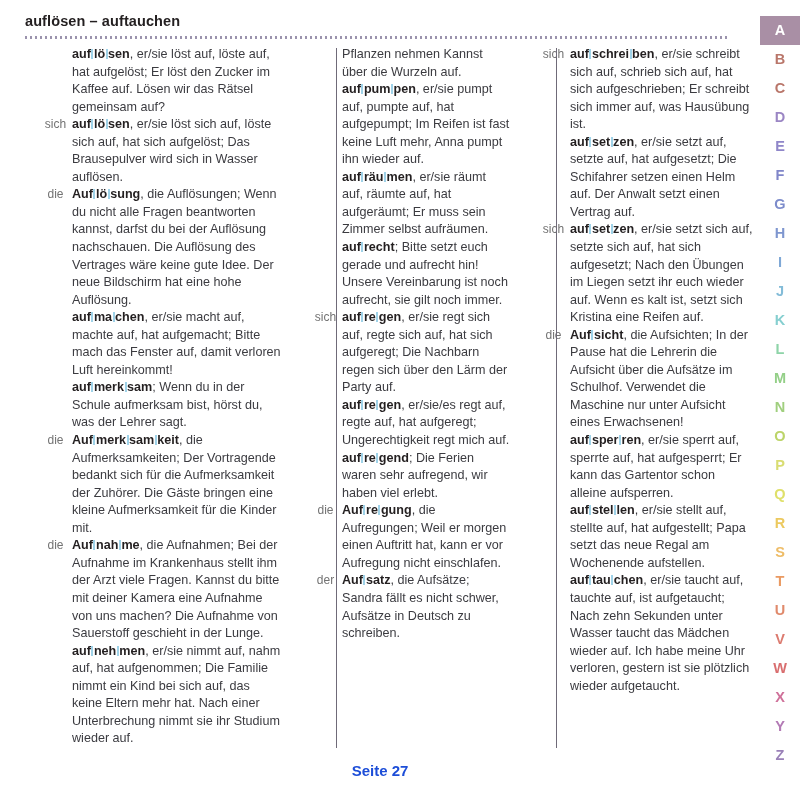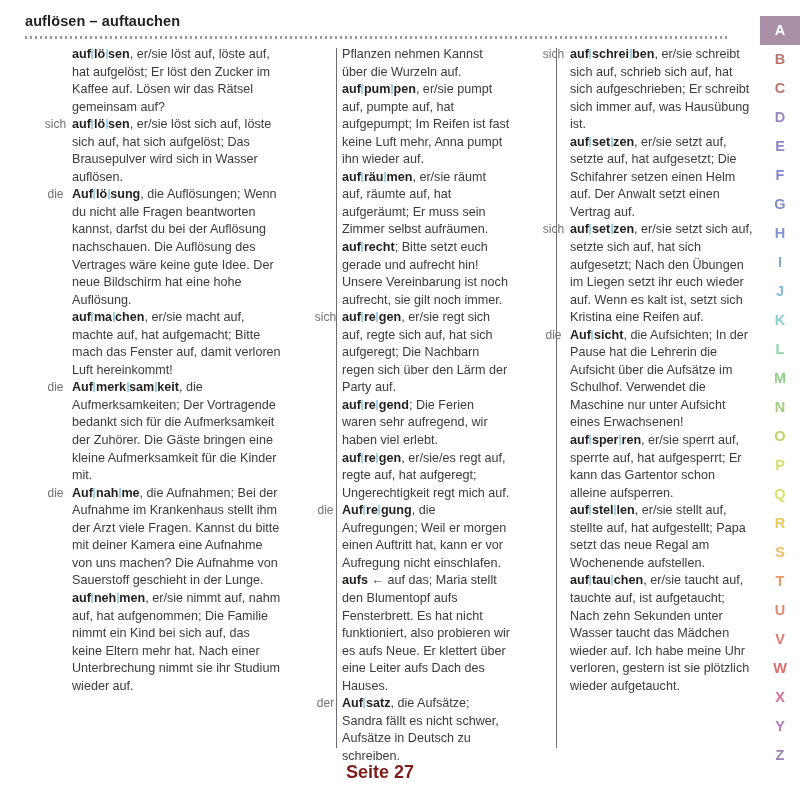--- a/index.html
+++ b/index.html
@@ -117,55 +117,55 @@
     background: #a98fa5;
     color: #ffffff;
   }
 
   
   #footer {
     position: absolute;
     left: 0; top: 762px;
     width: 760px;
     text-align: center;
-    font-size: 18px;
-    font-weight: bold;
-    color: #7f1d1d;
+    font-size: 15px;
+    font-weight: bold;
+    color: #1d4ed8;
   }
 </style>
 </head>
 <body>
 
 <div id="page">
 
   <div id="header">
     <div id="header-title">auflösen – auftauchen</div>
     <div id="header-rule"></div>
   </div>
 
   <div id="columns">
     <div class="col col-1">
         <p class="entry"><span class="hw">auf<span class="sep"></span>lö<span class="sep"></span>sen</span><span>, er/sie löst auf, löste auf, hat aufgelöst; Er löst den Zucker im Kaffee auf. Lösen wir das Rätsel gemeinsam auf?</span></p>
         <p class="entry"><span class="art">sich</span><span class="hw">auf<span class="sep"></span>lö<span class="sep"></span>sen</span><span>, er/sie löst sich auf, löste sich auf, hat sich aufgelöst; Das Brausepulver wird sich in Wasser auflösen.</span></p>
         <p class="entry"><span class="art">die</span><span class="hw">Auf<span class="sep"></span>lö<span class="sep"></span>sung</span><span>, die Auflösungen; Wenn du nicht alle Fragen beantworten kannst, darfst du bei der Auflösung nachschauen. Die Auflösung des Vertrages wäre keine gute Idee. Der neue Bildschirm hat eine hohe Auflösung.</span></p>
         <p class="entry"><span class="hw">auf<span class="sep"></span>ma<span class="sep"></span>chen</span><span>, er/sie macht auf, machte auf, hat aufgemacht; Bitte mach das Fenster auf, damit verloren Luft hereinkommt!</span></p>
+        <p class="entry"><span class="hw">auf<span class="sep"></span>merk<span class="sep"></span>sam</span><span>; Wenn du in der Schule aufmerksam bist, hörst du, was der Lehrer sagt.</span></p>
         <p class="entry"><span class="art">die</span><span class="hw">Auf<span class="sep"></span>merk<span class="sep"></span>sam<span class="sep"></span>keit</span><span>, die Aufmerksamkeiten; Der Vortragende bedankt sich für die Aufmerksamkeit der Zuhörer. Die Gäste bringen eine kleine Aufmerksamkeit für die Kinder mit.</span></p>
         <p class="entry"><span class="art">die</span><span class="hw">Auf<span class="sep"></span>nah<span class="sep"></span>me</span><span>, die Aufnahmen; Bei der Aufnahme im Krankenhaus stellt ihm der Arzt viele Fragen. Kannst du bitte mit deiner Kamera eine Aufnahme von uns machen? Die Aufnahme von Sauerstoff geschieht in der Lunge.</span></p>
         <p class="entry"><span class="hw">auf<span class="sep"></span>neh<span class="sep"></span>men</span><span>, er/sie nimmt auf, nahm auf, hat aufgenommen; Die Familie nimmt ein Kind bei sich auf, das keine Eltern mehr hat. Nach einer Unterbrechung nimmt sie ihr Studium wieder auf.</span></p>
       </div>
     <div class="col col-2">
         <p class="entry"><span>Pflanzen nehmen Kannst über die Wurzeln auf.</span></p>
         <p class="entry"><span class="hw">auf<span class="sep"></span>pum<span class="sep"></span>pen</span><span>, er/sie pumpt auf, pumpte auf, hat aufgepumpt; Im Reifen ist fast keine Luft mehr, Anna pumpt ihn wieder auf.</span></p>
         <p class="entry"><span class="hw">auf<span class="sep"></span>räu<span class="sep"></span>men</span><span>, er/sie räumt auf, räumte auf, hat aufgeräumt; Er muss sein Zimmer selbst aufräumen.</span></p>
         <p class="entry"><span class="hw">auf<span class="sep"></span>recht</span><span>; Bitte setzt euch gerade und aufrecht hin! Unsere Vereinbarung ist noch aufrecht, sie gilt noch immer.</span></p>
         <p class="entry"><span class="art">sich</span><span class="hw">auf<span class="sep"></span>re<span class="sep"></span>gen</span><span>, er/sie regt sich auf, regte sich auf, hat sich aufgeregt; Die Nachbarn regen sich über den Lärm der Party auf.</span></p>
+        <p class="entry"><span class="hw">auf<span class="sep"></span>re<span class="sep"></span>gen</span><span>, er/sie/es regt auf, regte auf, hat aufgeregt; Ungerechtigkeit regt mich auf.</span></p>
         <p class="entry"><span class="hw">auf<span class="sep"></span>re<span class="sep"></span>gend</span><span>; Die Ferien waren sehr aufregend, wir haben viel erlebt.</span></p>
-        <p class="entry"><span class="hw">auf<span class="sep"></span>re<span class="sep"></span>gen</span><span>, er/sie/es regt auf, regte auf, hat aufgeregt; Ungerechtigkeit regt mich auf.</span></p>
         <p class="entry"><span class="art">die</span><span class="hw">Auf<span class="sep"></span>re<span class="sep"></span>gung</span><span>, die Aufregungen; Weil er morgen einen Auftritt hat, kann er vor Aufregung nicht einschlafen.</span></p>
-        <p class="entry"><span class="hw">aufs</span><span> ← auf das; Maria stellt den Blumentopf aufs Fensterbrett. Es hat nicht funktioniert, also probieren wir es aufs Neue. Er klettert über eine Leiter aufs Dach des Hauses.</span></p>
         <p class="entry"><span class="art">der</span><span class="hw">Auf<span class="sep"></span>satz</span><span>, die Aufsätze; Sandra fällt es nicht schwer, Aufsätze in Deutsch zu schreiben.</span></p>
       </div>
     <div class="col col-3">
         <p class="entry"><span class="art">sich</span><span class="hw">auf<span class="sep"></span>schrei<span class="sep"></span>ben</span><span>, er/sie schreibt sich auf, schrieb sich auf, hat sich aufgeschrieben; Er schreibt sich immer auf, was Hausübung ist.</span></p>
         <p class="entry"><span class="hw">auf<span class="sep"></span>set<span class="sep"></span>zen</span><span>, er/sie setzt auf, setzte auf, hat aufgesetzt; Die Schifahrer setzen einen Helm auf. Der Anwalt setzt einen Vertrag auf.</span></p>
         <p class="entry"><span class="art">sich</span><span class="hw">auf<span class="sep"></span>set<span class="sep"></span>zen</span><span>, er/sie setzt sich auf, setzte sich auf, hat sich aufgesetzt; Nach den Übungen im Liegen setzt ihr euch wieder auf. Wenn es kalt ist, setzt sich Kristina eine Reifen auf.</span></p>
         <p class="entry"><span class="art">die</span><span class="hw">Auf<span class="sep"></span>sicht</span><span>, die Aufsichten; In der Pause hat die Lehrerin die Aufsicht über die Aufsätze im Schulhof. Verwendet die Maschine nur unter Aufsicht eines Erwachsenen!</span></p>
         <p class="entry"><span class="hw">auf<span class="sep"></span>sper<span class="sep"></span>ren</span><span>, er/sie sperrt auf, sperrte auf, hat aufgesperrt; Er kann das Gartentor schon alleine aufsperren.</span></p>
         <p class="entry"><span class="hw">auf<span class="sep"></span>stel<span class="sep"></span>len</span><span>, er/sie stellt auf, stellte auf, hat aufgestellt; Papa setzt das neue Regal am Wochenende aufstellen.</span></p>
         <p class="entry"><span class="hw">auf<span class="sep"></span>tau<span class="sep"></span>chen</span><span>, er/sie taucht auf, tauchte auf, ist aufgetaucht; Nach zehn Sekunden unter Wasser taucht das Mädchen wieder auf. Ich habe meine Uhr verloren, gestern ist sie plötzlich wieder aufgetaucht.</span></p>

